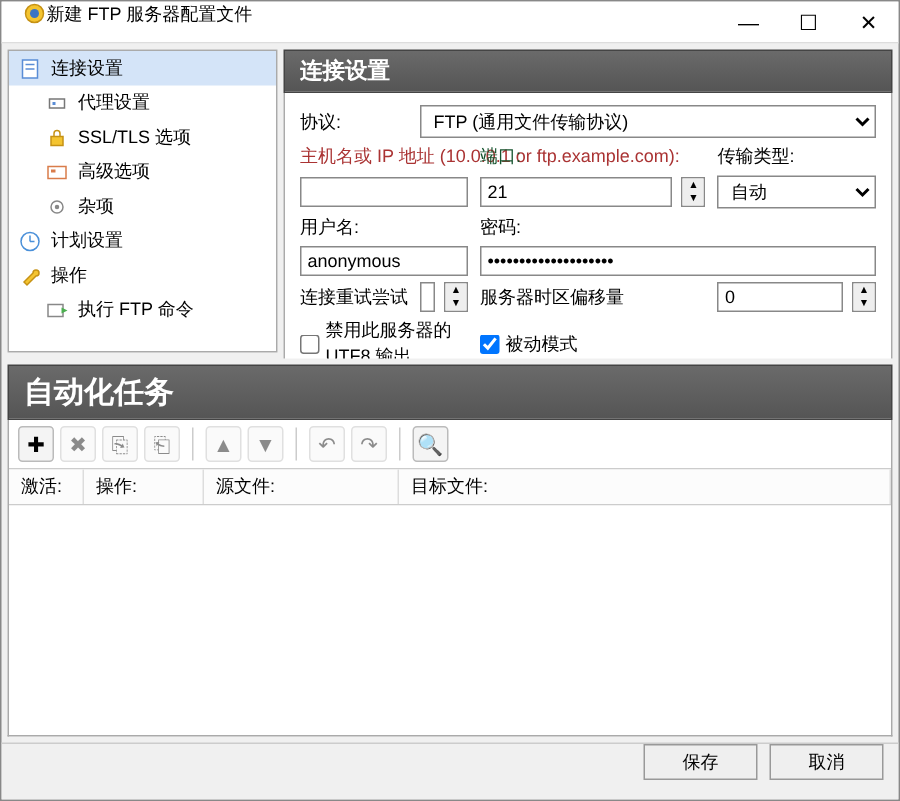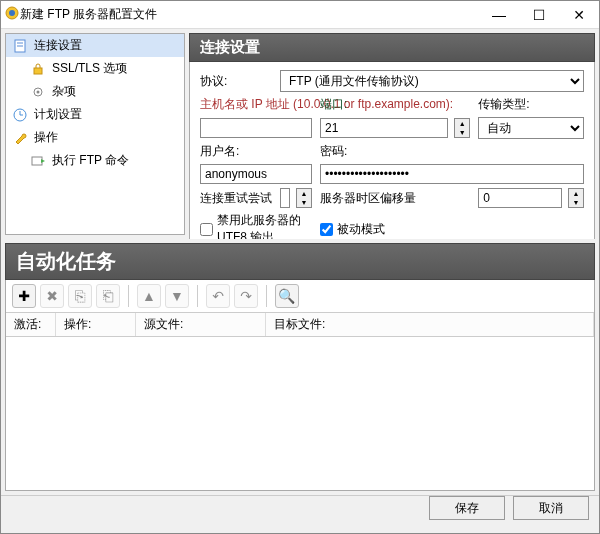--- a/index.html
+++ b/index.html
@@ -1,17 +1,17 @@
 <!DOCTYPE html>
 <html><head>
 <meta charset="utf-8">
 <style>
 * { box-sizing: border-box; margin: 0; padding: 0; font-family: "Microsoft YaHei", "Segoe UI", sans-serif; font-size: 12px; }
 body { width: 600px; height: 534px; background: #f0f0f0; display: flex; flex-direction: column; border: 1px solid #888; }
-.titlebar { height: 28px; background: #fff; display: flex; align-items: center; padding-left: 3px; border-bottom: 1px solid #ddd; }
+.titlebar { height: 28px; background: #fff; display: flex; padding-left: 14px; border-bottom: 1px solid #ddd; }
 .titlebar .title { flex: 1; }
 .titlebar .ctl { width: 40px; height: 28px; display: flex; align-items: center; justify-content: center; font-size: 14px; }
 .main { flex: 1; display: flex; overflow: hidden; }
 .sidebar { width: 180px; background: #fff; border: 1px solid #aaa; margin: 4px; display: flex; flex-direction: column; overflow-y: auto; }
 .sidebar .item { display: flex; align-items: center; padding: 3px 6px; gap: 6px; cursor: pointer; }
 .sidebar .item.selected { background: #d4e4f8; }
 .sidebar .item .ic { width: 16px; height: 16px; display: flex; align-items: center; justify-content: center; }
 .sidebar .child { padding-left: 24px; }
 .content { flex: 1; margin: 4px 4px 4px 0; display: flex; flex-direction: column; min-width: 0; }
 .section-hdr { background: linear-gradient(#6a6a6a,#555); color: #fff; font-weight: bold; font-size: 15px; padding: 4px 10px; border: 1px solid #444; }
@@ -59,25 +59,43 @@
             <rect x="3" y="2" width="10" height="12" fill="#fff" stroke="#5a8dd6"></rect>
             <line x1="5" y1="5" x2="11" y2="5" stroke="#5a8dd6"></line>
             <line x1="5" y1="8" x2="11" y2="8" stroke="#5a8dd6"></line>
           </svg>
         </span>
       <span>连接设置</span>
     </div>
     <div class="item child">
       <span class="ic">
           <svg width="16" height="16">
+            <rect x="3" y="5" width="10" height="6" fill="#fff" stroke="#777"></rect>
+            <rect x="5" y="7" width="2" height="2" fill="#5a8dd6"></rect>
+          </svg>
+        </span>
+      <span>代理设置</span>
+    </div>
+    <div class="item child">
+      <span class="ic">
+          <svg width="16" height="16">
             <rect x="4" y="7" width="8" height="6" fill="#f4c430" stroke="#c69214"></rect>
             <path d="M6 7 V5 a2 2 0 0 1 4 0 V7" fill="none" stroke="#c69214"></path>
           </svg>
         </span>
       <span>SSL/TLS 选项</span>
+    </div>
+    <div class="item child">
+      <span class="ic">
+          <svg width="16" height="16">
+            <rect x="2" y="4" width="12" height="8" fill="#fff" stroke="#d97c4a"></rect>
+            <rect x="4" y="6" width="3" height="2" fill="#d97c4a"></rect>
+          </svg>
+        </span>
+      <span>高级选项</span>
     </div>
     <div class="item child">
       <span class="ic">
           <svg width="16" height="16">
             <circle cx="8" cy="8" r="4" fill="none" stroke="#888"></circle>
             <circle cx="8" cy="8" r="1.5" fill="#888"></circle>
           </svg>
         </span>
       <span>杂项</span>
     </div>

